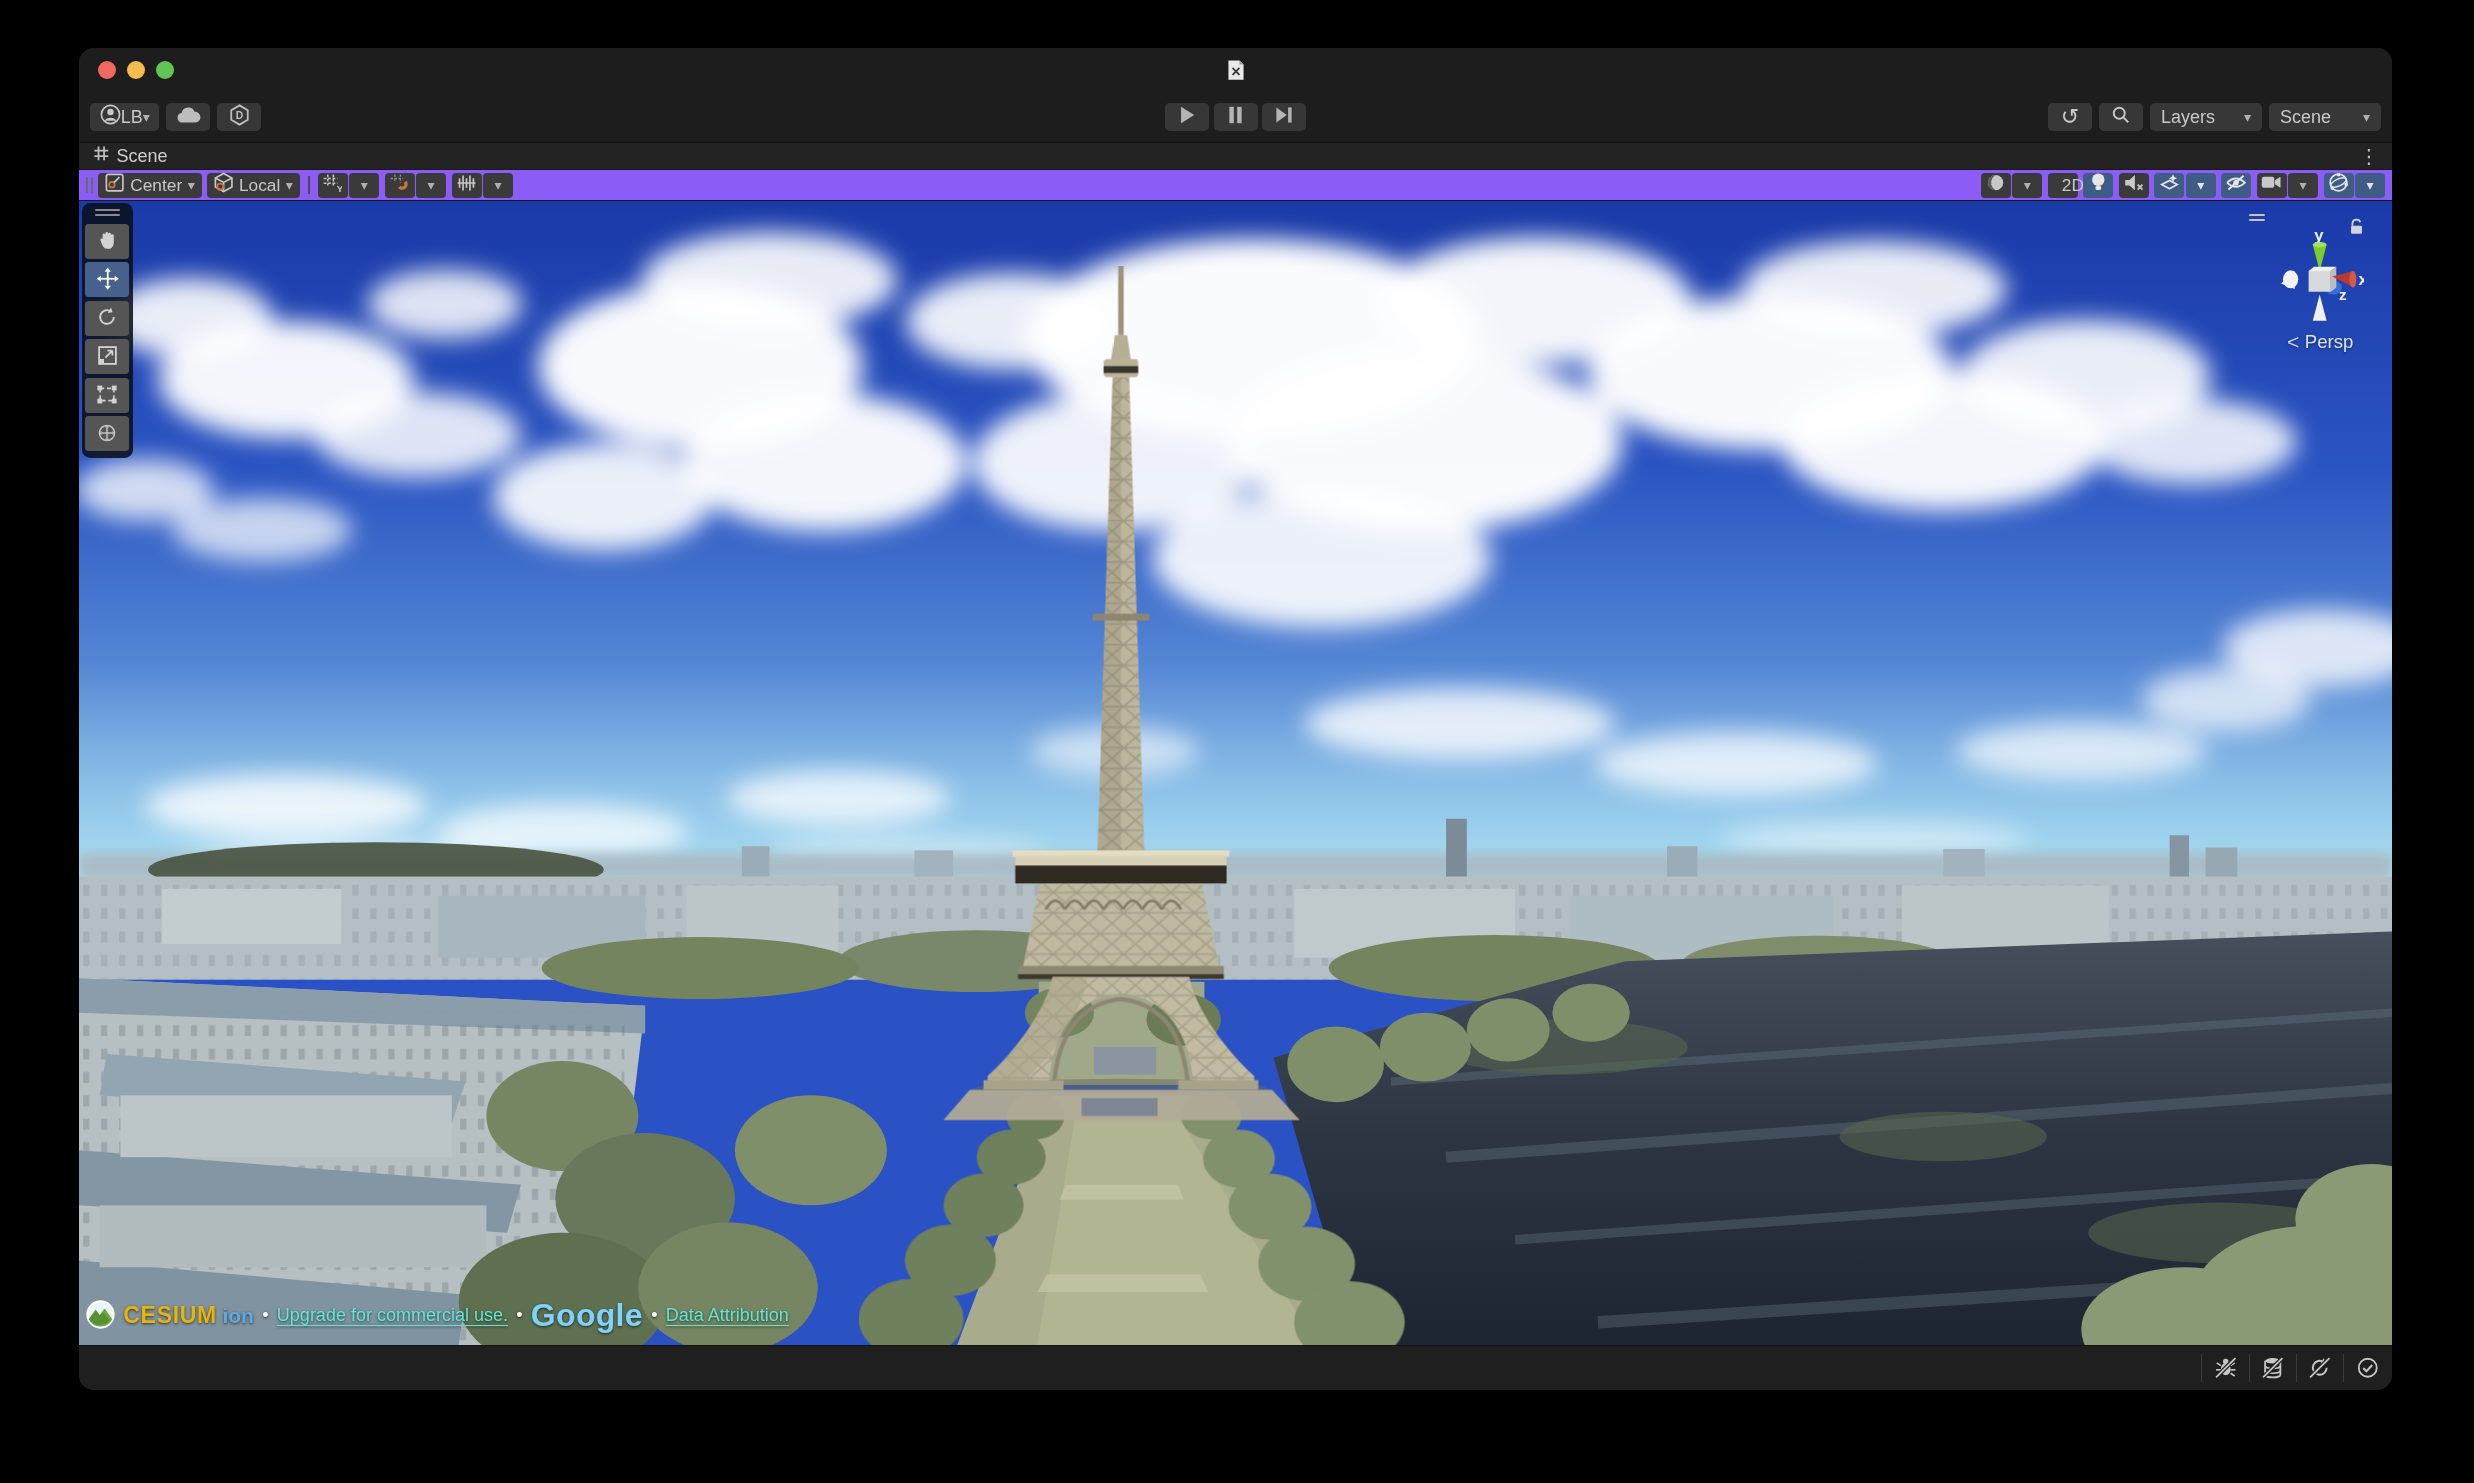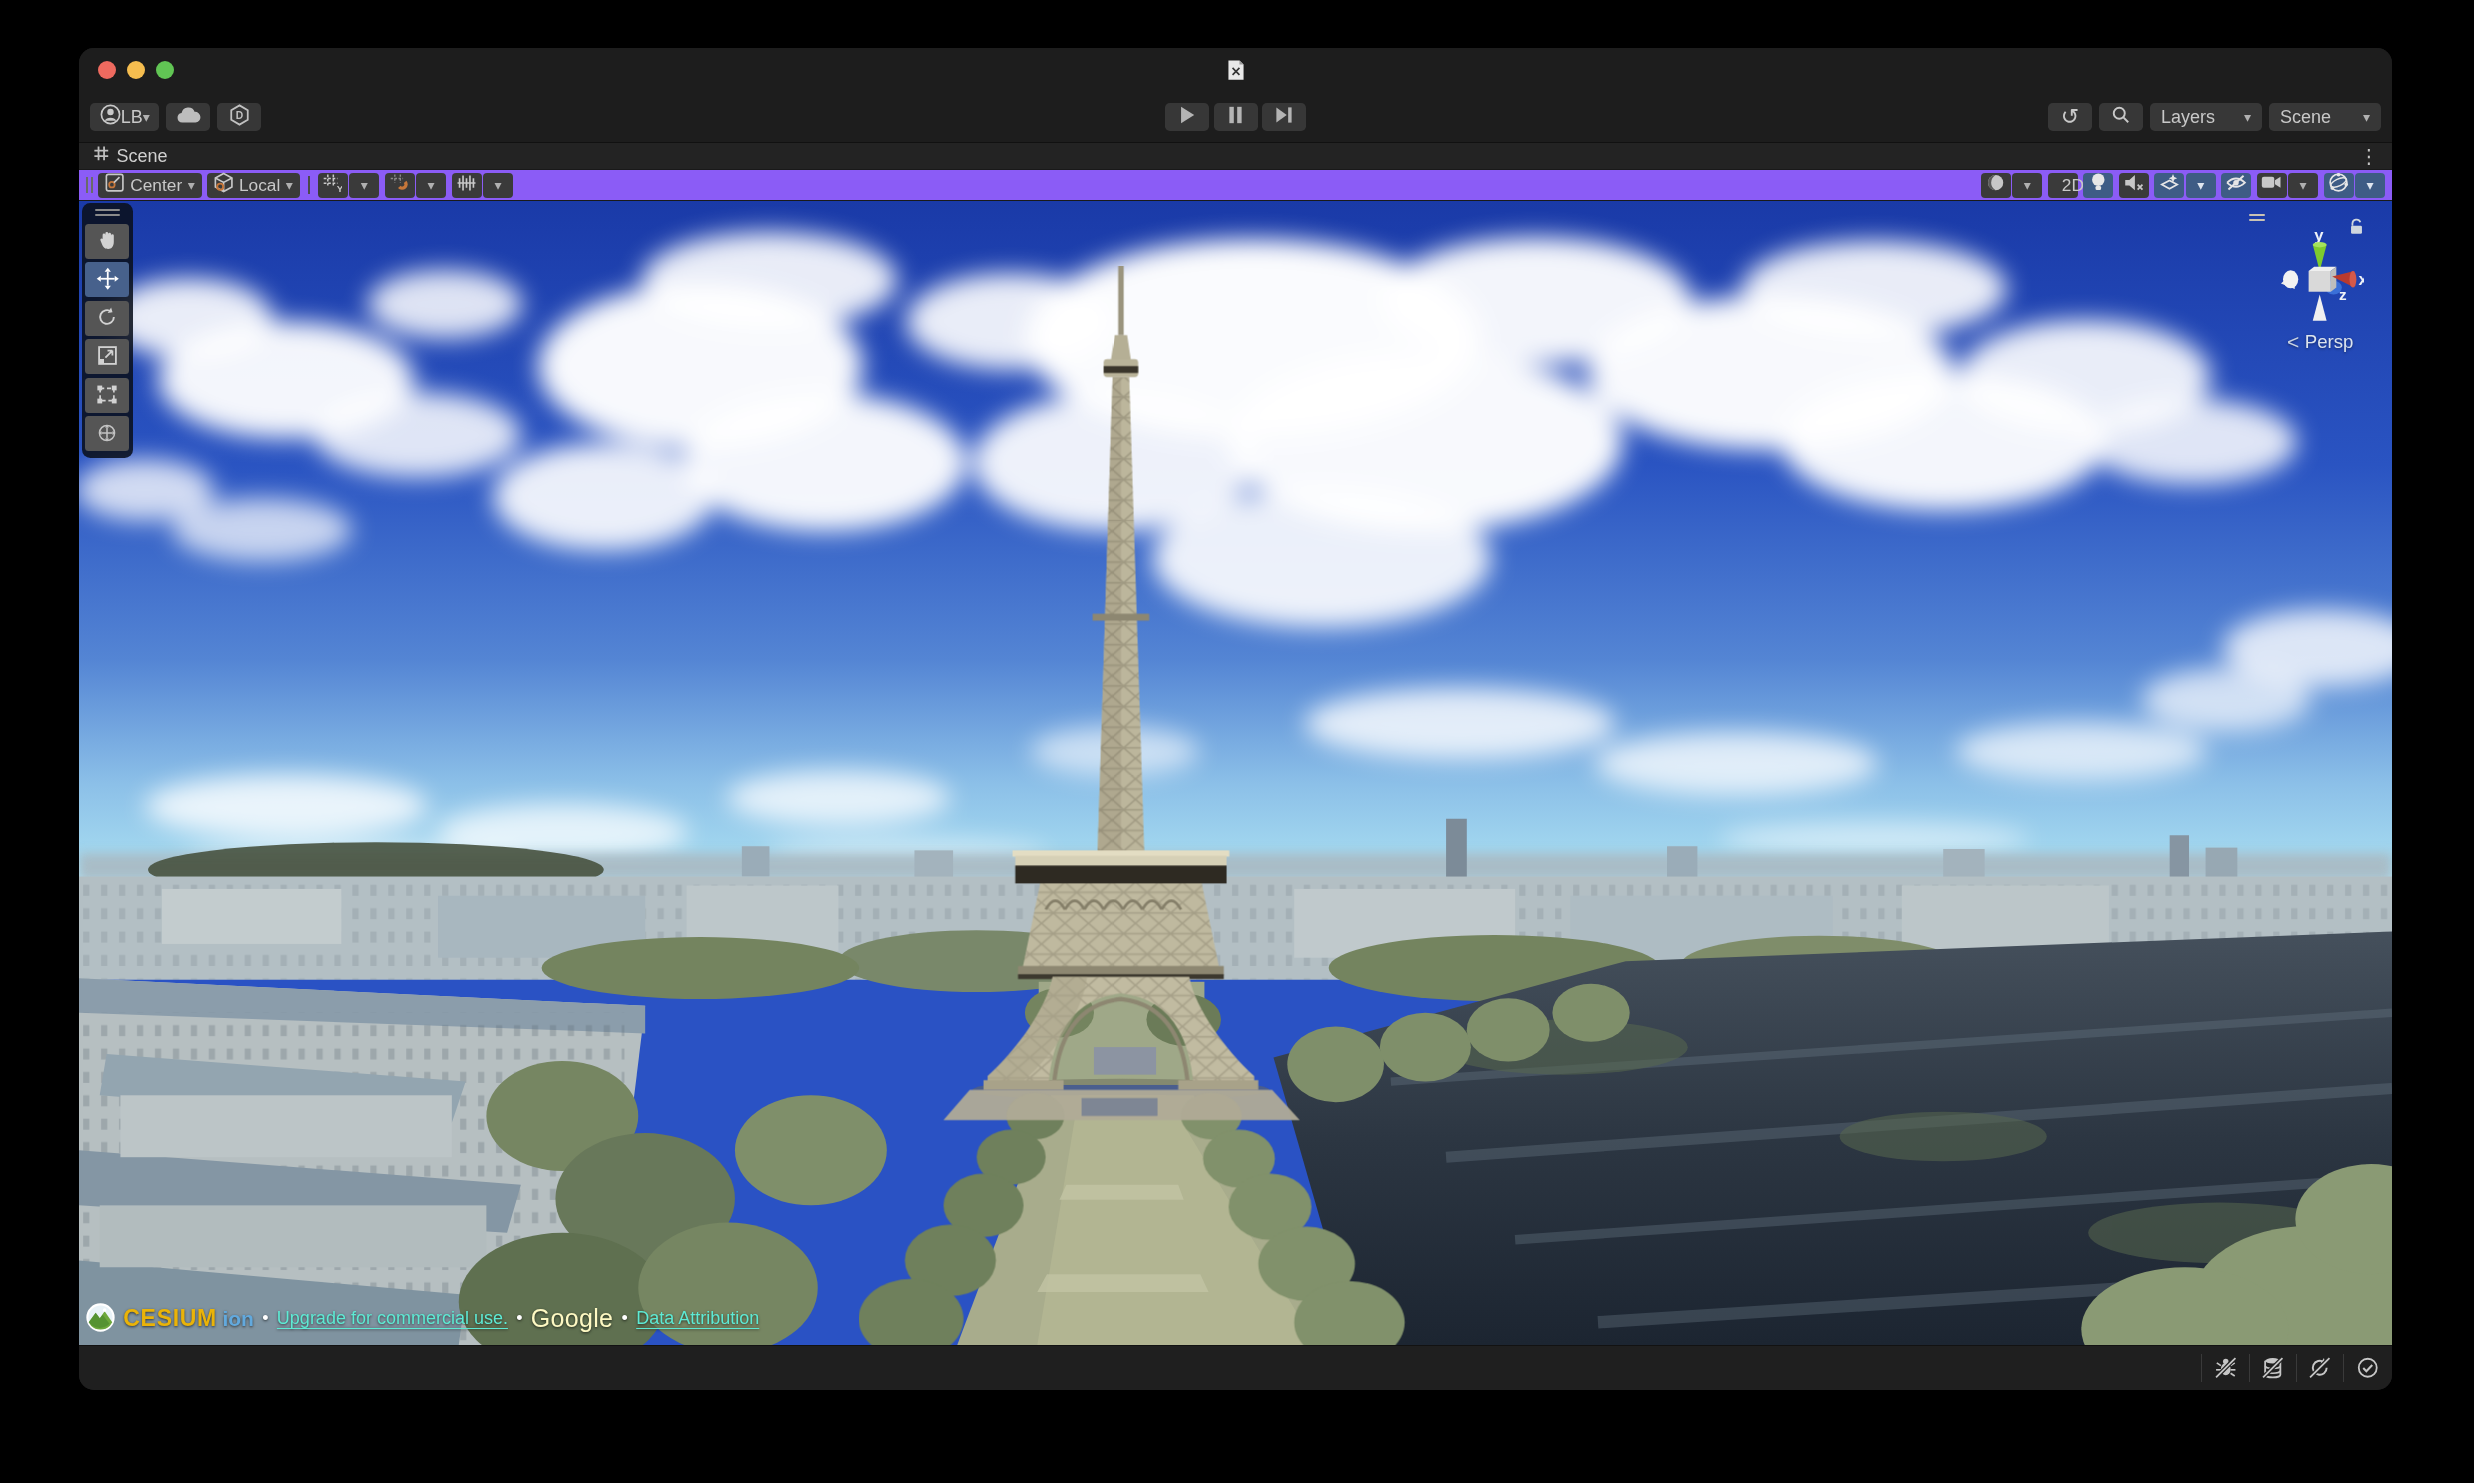--- a/index.html
+++ b/index.html
@@ -60,21 +60,21 @@
   .gizmo-svg{position:absolute;right:18px;top:21px;}
   .persp{position:absolute;right:29px;top:123px;display:flex;align-items:center;gap:5.5px;color:#dce4ee;font-size:18.6px;text-shadow:0 0.7px 2.8px rgba(0,0,0,.45);}
   .persp .lt{font-size:21px;color:#c9d3e2;}
   
   .attrib{position:absolute;left:7px;bottom:11px;display:flex;align-items:center;gap:8.3px;color:#fff;
           text-shadow:0 0.7px 2.8px rgba(0,0,0,.65);}
   .attrib .cesium{font-size:23px;font-weight:bold;letter-spacing:0.7px;color:#eab308;}
   .attrib .ion{font-size:21px;font-weight:bold;color:#62a9dd;margin-left:-2.8px;}
   .attrib .dot{font-size:18px;}
   .attrib a.link{color:#5eead4;font-size:18px;text-decoration:underline;text-underline-offset:3.5px;}
-  .attrib .google{font-size:25px;font-weight:normal;color:#fef9c3;letter-spacing:0.3px;}
+  .attrib .google{font-size:32px;font-weight:bold;color:#7dd3fc;letter-spacing:0.3px;}
   
   .statusbar{height:44px;flex:0 0 auto;background:#1f1f1f;border-top:0.7px solid #121212;display:flex;align-items:center;justify-content:flex-end;padding:0 9.7px;gap:0;}
   .sb-sep{width:0.7px;height:28px;background:#3a3a3a;margin:0 8.3px;}
   .sb-ic{display:flex;align-items:center;justify-content:center;width:30px;height:30px;}
 </style>
 </head>
 <body>
 
 <div class="window">
 

